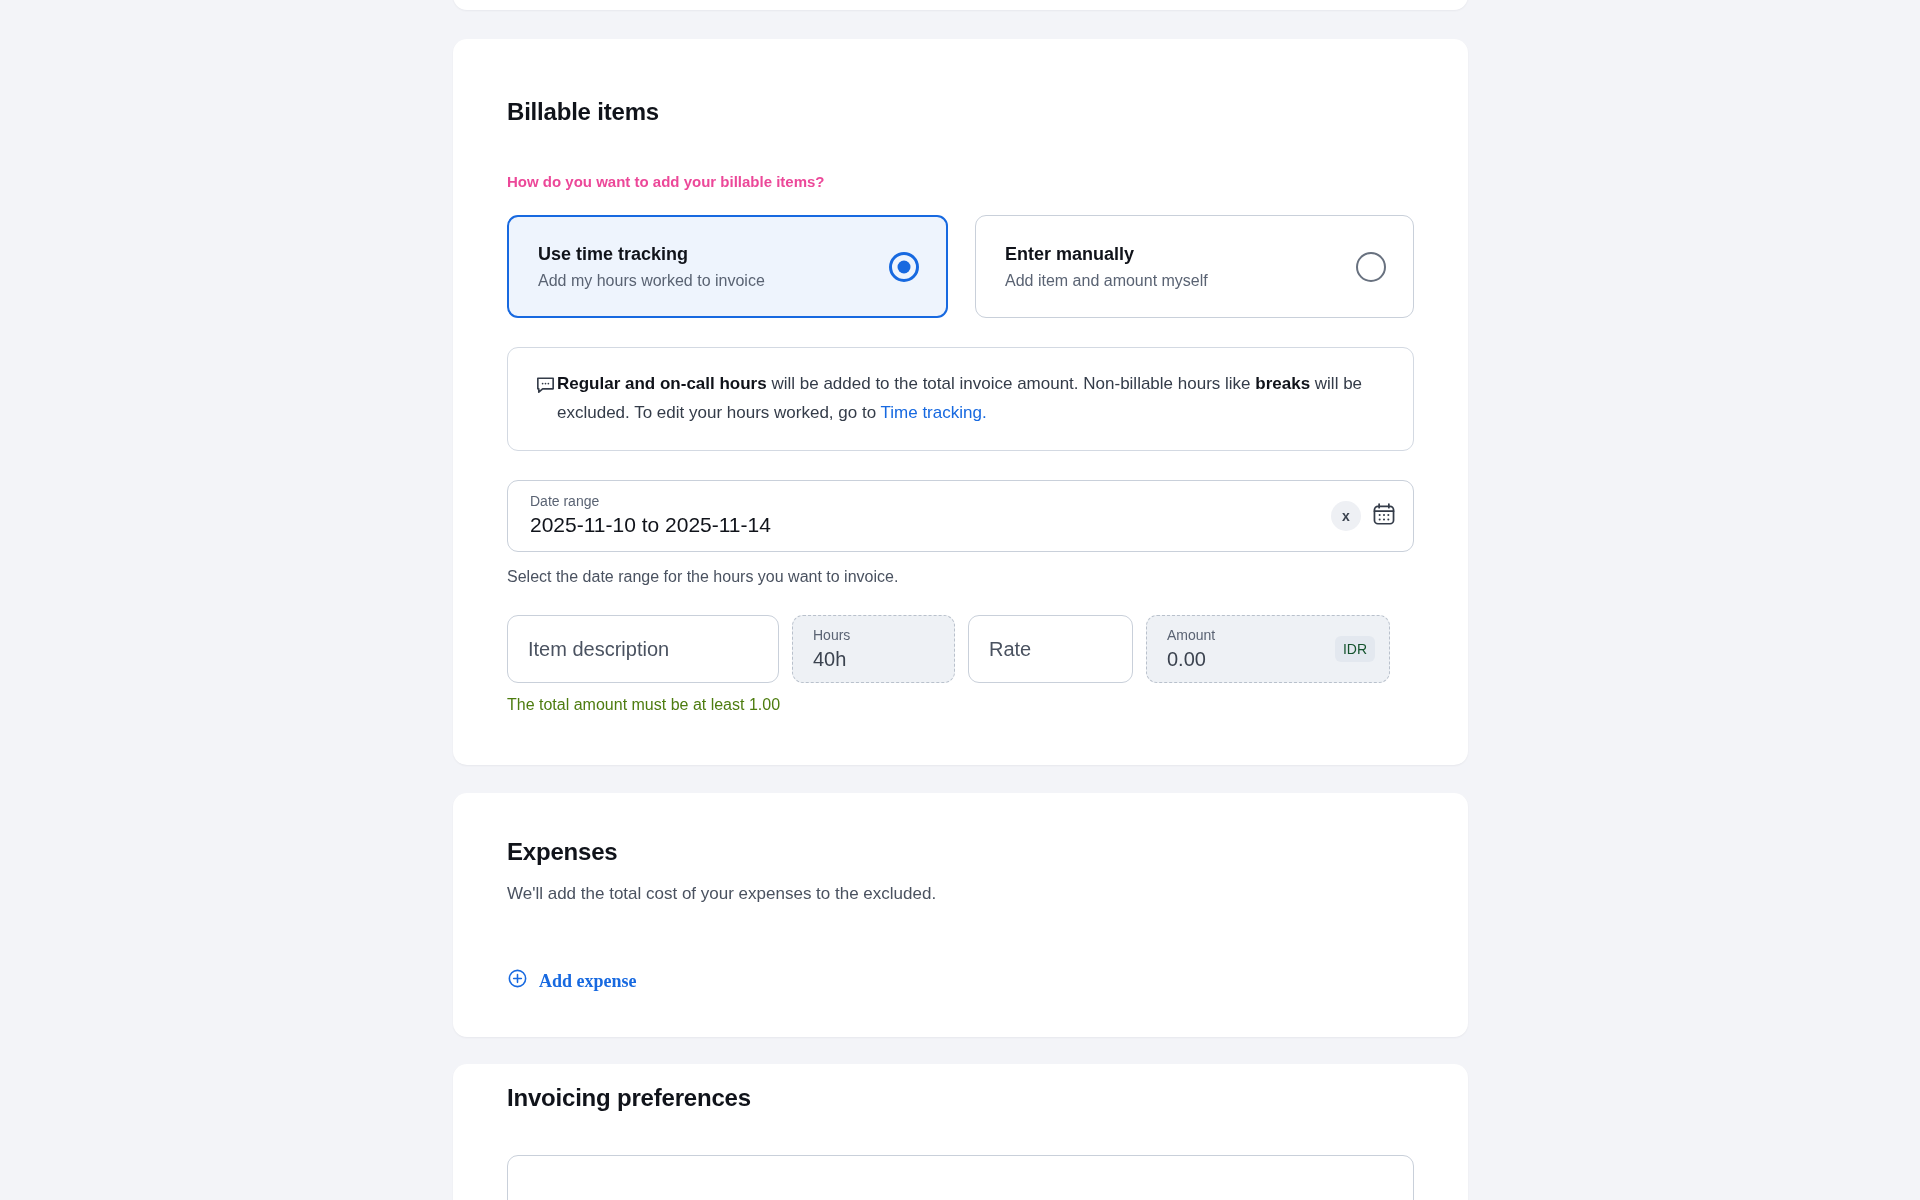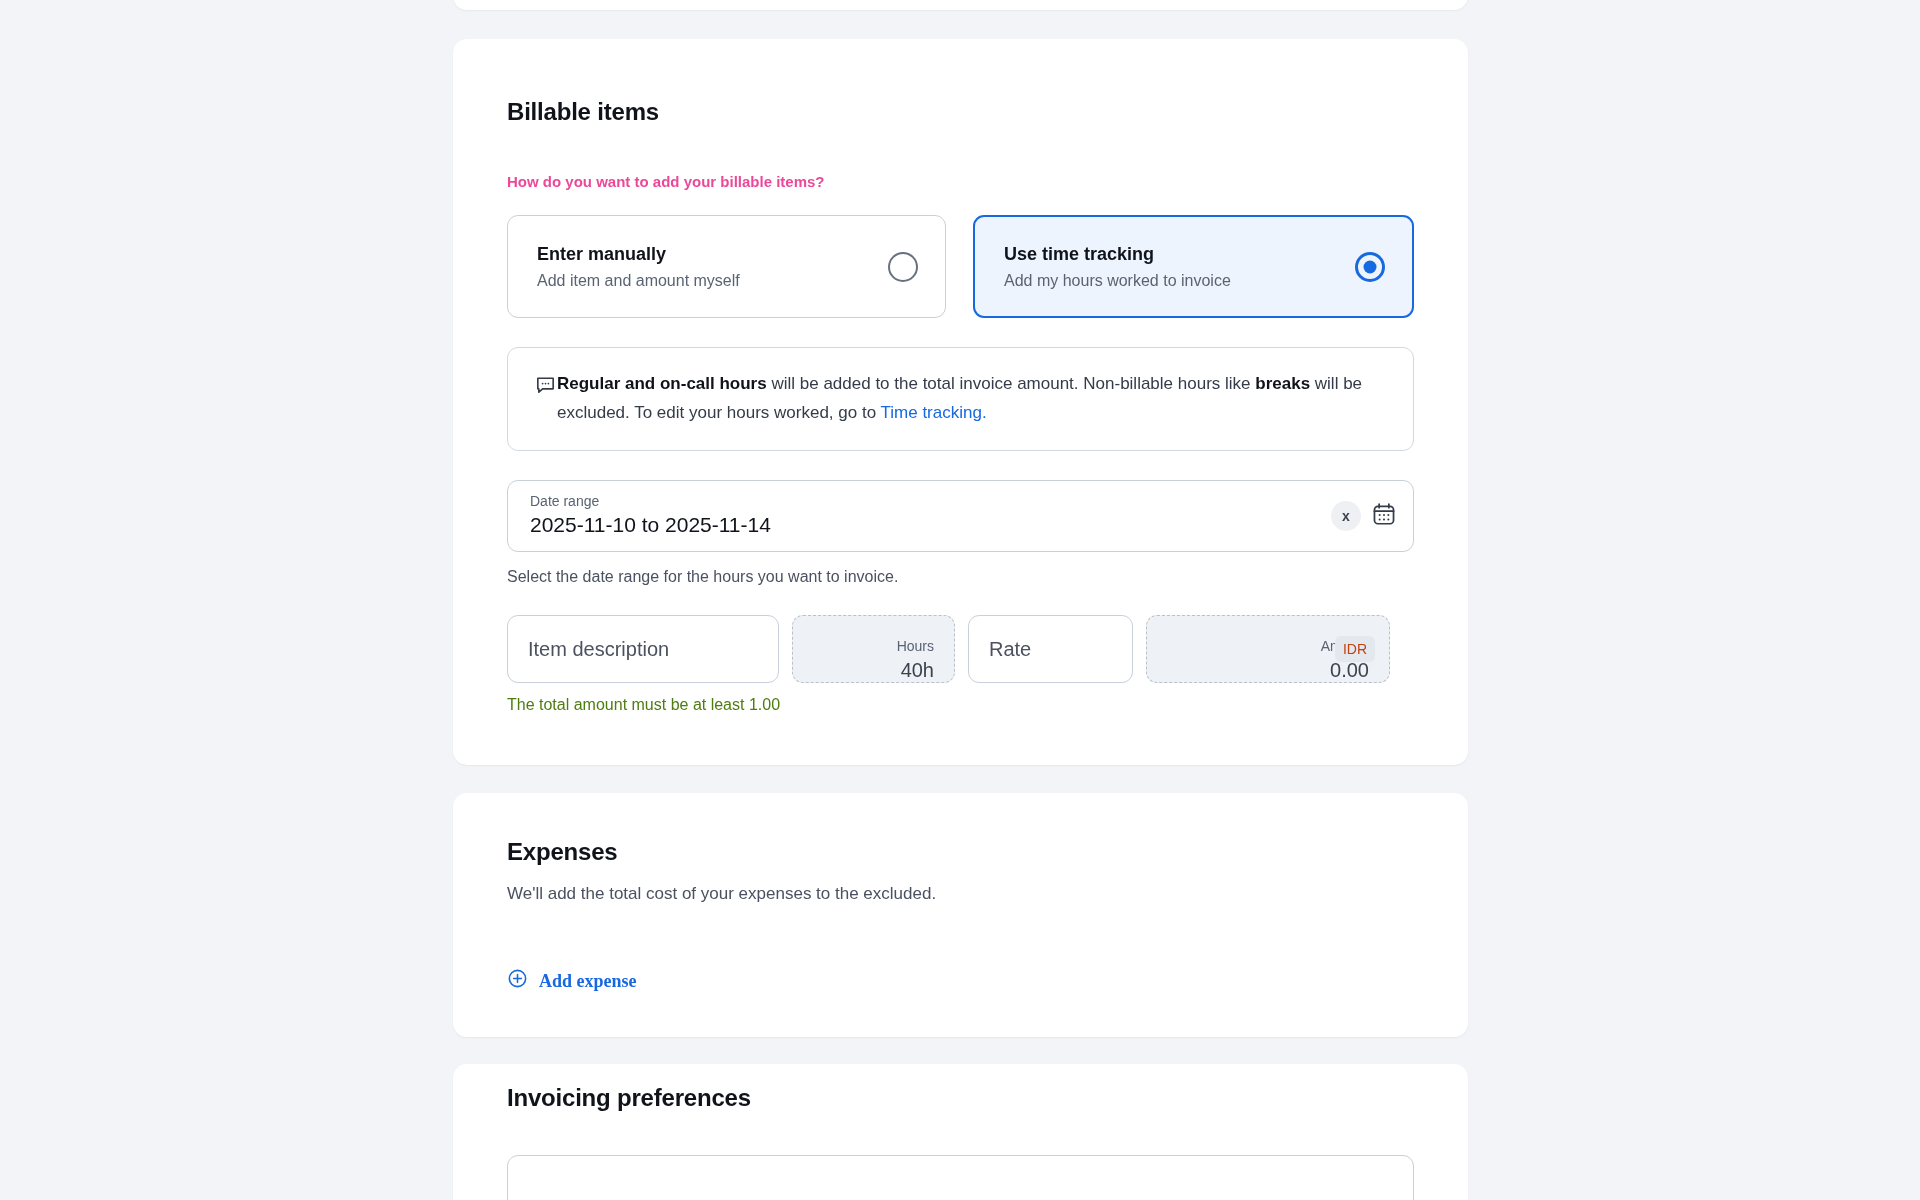--- a/index.html
+++ b/index.html
@@ -205,22 +205,21 @@
     display: flex;
     flex-direction: column;
     justify-content: center;
     padding: 0 20px;
   }
 
   .inp.disabled {
     border: 1px dashed #b9c1cc;
     background: #eef1f5;
     justify-content: flex-start;
-    padding-top: 22px;
-    text-align: right;
+    padding-top: 11px;
   }
 
   .inp-placeholder {
     font-size: 20px;
     color: #4a5260;
   }
 
   .inp-label {
     font-size: 14px;
     color: #5a6373;
@@ -239,21 +238,21 @@
   .w-amount { width: 244px; position: relative; }
 
   .currency-chip {
     position: absolute;
     right: 14px;
     top: 50%;
     transform: translateY(-50%);
     background: #e3e8ef;
     border-radius: 6px;
     font-size: 14px;
-    color: #c2410c;
+    color: #14532d;
     padding: 5px 8px;
   }
 
   .error {
     font-size: 16px;
     color: #4d7c0f;
   }
 
   
   .add-link {
@@ -287,34 +286,34 @@
 
   <section class="card card-billable">
     <div class="card-inner">
 
       <h2 class="section-title" style="margin-top:59px;">Billable items</h2>
 
       <p class="question" style="margin-top:47px;">How do you want to add your billable items?</p>
 
       <div class="options-row" style="margin-top:25px;">
 
+        <div class="option selected">
+          <div>
+            <div class="option-text-title">Use time tracking</div>
+            <div class="option-text-sub">Add my hours worked to invoice</div>
+          </div>
+          <span class="radio-outer on"></span>
+        </div>
+
         <div class="option">
           <div>
             <div class="option-text-title">Enter manually</div>
             <div class="option-text-sub">Add item and amount myself</div>
           </div>
           <span class="radio-outer"></span>
-        </div>
-
-        <div class="option selected">
-          <div>
-            <div class="option-text-title">Use time tracking</div>
-            <div class="option-text-sub">Add my hours worked to invoice</div>
-          </div>
-          <span class="radio-outer on"></span>
         </div>
       </div>
 
       <div class="banner" style="margin-top:29px;">
         <span class="banner-icon">
           <svg width="23" height="23" viewBox="0 0 24 24" fill="none" stroke="#343c49" stroke-width="1.7" stroke-linecap="round" stroke-linejoin="round">
             <path d="M4 5.5h16v11H9l-4 3.5v-3.5H4z"></path>
             <circle cx="9" cy="11" r="0.9" fill="#343c49" stroke="none"></circle>
             <circle cx="12" cy="11" r="0.9" fill="#343c49" stroke="none"></circle>
             <circle cx="15" cy="11" r="0.9" fill="#343c49" stroke="none"></circle>

